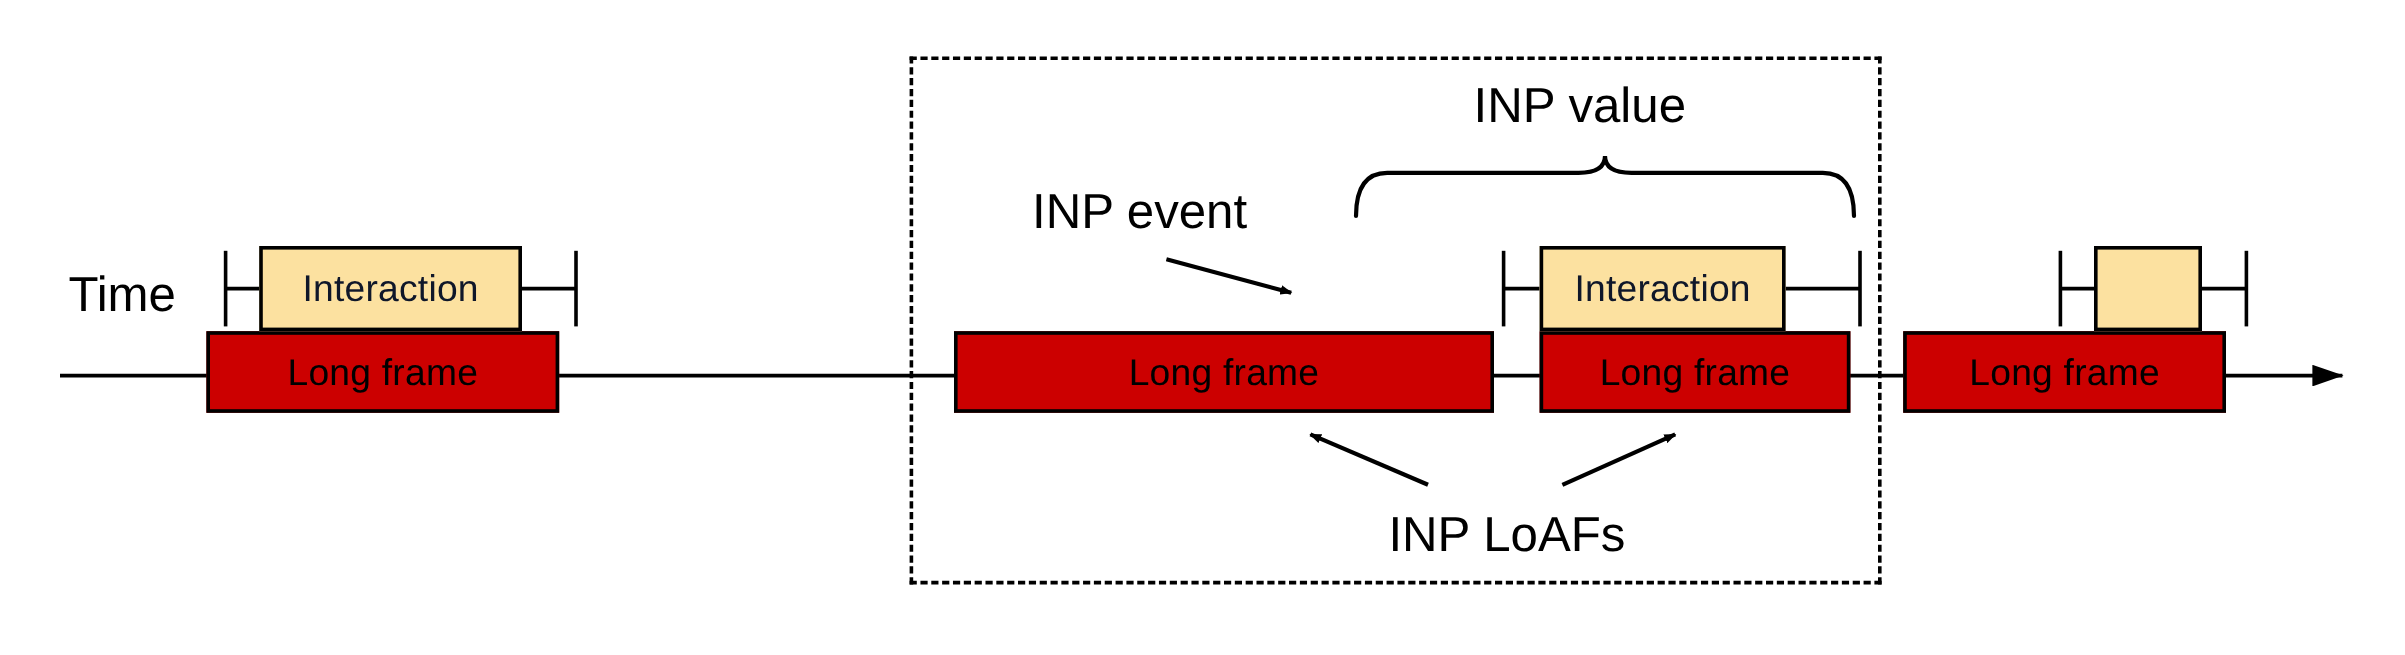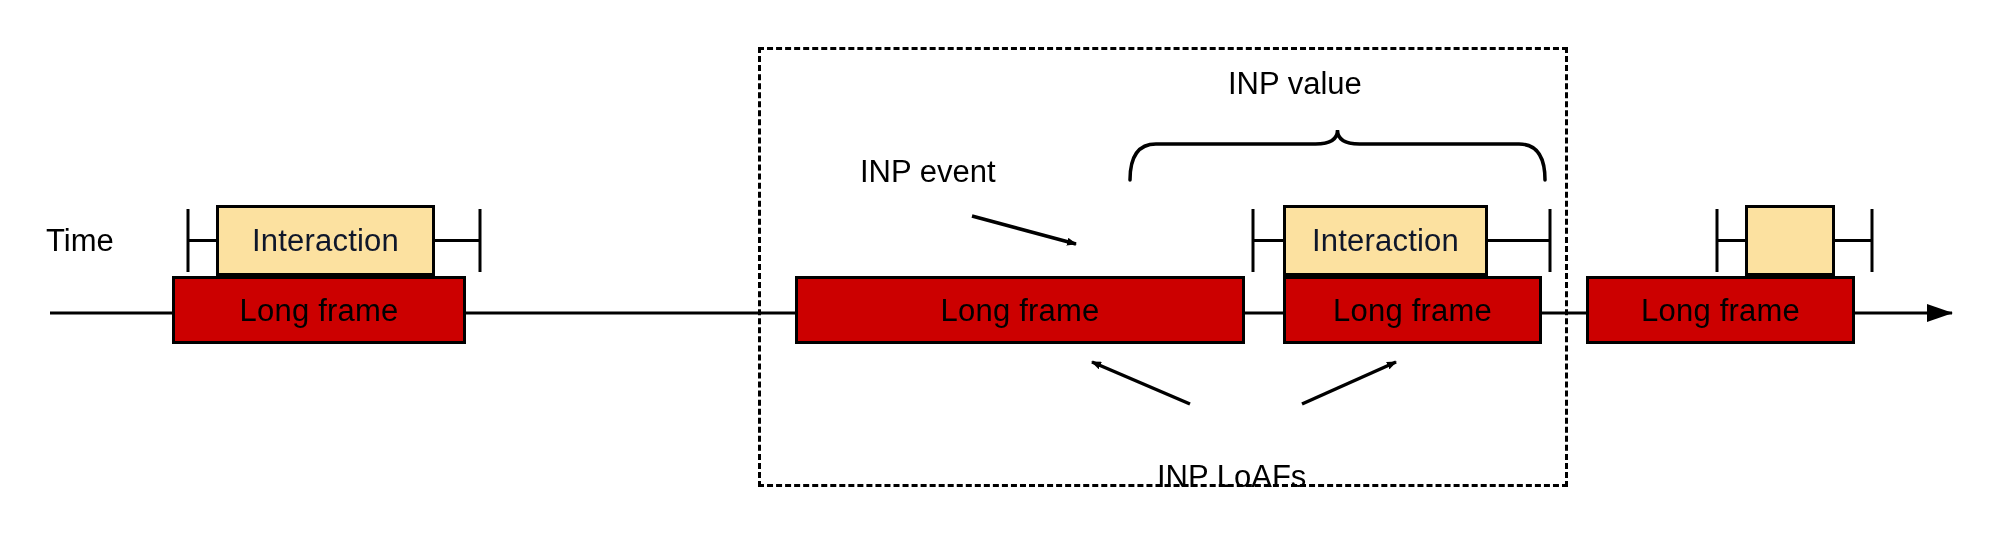--- a/index.html
+++ b/index.html
@@ -40,21 +40,21 @@
     color: #0f172a;
   }
   .box-label {
     font-size: 31px;
     line-height: 1;
     letter-spacing: 0.2px;
     white-space: nowrap;
   }
   .plain-label {
     position: absolute;
-    font-size: 31px;
+    font-size: 41px;
     color: #000000;
     white-space: nowrap;
     line-height: 1;
   }
   .dashed-region {
     position: absolute;
     box-sizing: border-box;
     border: 3px dashed #000000;
     background: transparent;
   }
@@ -99,21 +99,21 @@
       <path id="brace-path" fill="none" stroke="#000000" stroke-width="3.5" stroke-linecap="round" d="M 1130 180 Q 1130 144 1156 144 L 1315.5 144 Q 1337.5 144 1337.5 130 Q 1337.5 144 1359.5 144 L 1519 144 Q 1545 144 1545 180"></path>
     </g>
 
     <g id="annotation-arrows">
       <line id="inp-event-arrow" stroke="#000000" stroke-width="3.5" marker-end="url(#arrowhead)" x1="972" y1="216" x2="1076" y2="244"></line>
       <line id="loaf-arrow-left" stroke="#000000" stroke-width="3.5" marker-end="url(#arrowhead)" x1="1190" y1="404" x2="1092" y2="362"></line>
       <line id="loaf-arrow-right" stroke="#000000" stroke-width="3.5" marker-end="url(#arrowhead)" x1="1302" y1="404" x2="1396" y2="362"></line>
     </g>
   </svg>
 
-  <div class="plain-label" id="time-label" style="left: 46px; top: 225px;">Time</div>
+  <div class="plain-label" id="time-label" style="left: 57px; top: 225px;">Time</div>
 
   <div class="box longframe" id="frame-0" style="left: 172px; top: 276px; width: 294px; height: 68px;">
     <span class="box-label">Long frame</span>
   </div>
   <div class="box longframe" id="frame-1" style="left: 795px; top: 276px; width: 450px; height: 68px;">
     <span class="box-label">Long frame</span>
   </div>
   <div class="box longframe" id="frame-2" style="left: 1283px; top: 276px; width: 259px; height: 68px;">
     <span class="box-label">Long frame</span>
   </div>
@@ -126,15 +126,15 @@
   </div>
   <div class="box interaction" id="interaction-1" style="left: 1283px; top: 205px; width: 205px; height: 71px;">
     <span class="box-label">Interaction</span>
   </div>
   <div class="box interaction" id="interaction-2" style="left: 1745px; top: 205px; width: 90px; height: 71px;">
     <span class="box-label"></span>
   </div>
 
   <div class="plain-label" id="inp-value-label" style="top: 68px; left: 1228px;">INP value</div>
   <div class="plain-label" id="inp-event-label" style="top: 156px; left: 860px;">INP event</div>
-  <div class="plain-label" id="inp-loafs-label" style="top: 425px; left: 1157px; margin-top: 36px;">INP LoAFs</div>
+  <div class="plain-label" id="inp-loafs-label" style="top: 425px; left: 1157px;">INP LoAFs</div>
 
 </div>
 
 </body></html>

